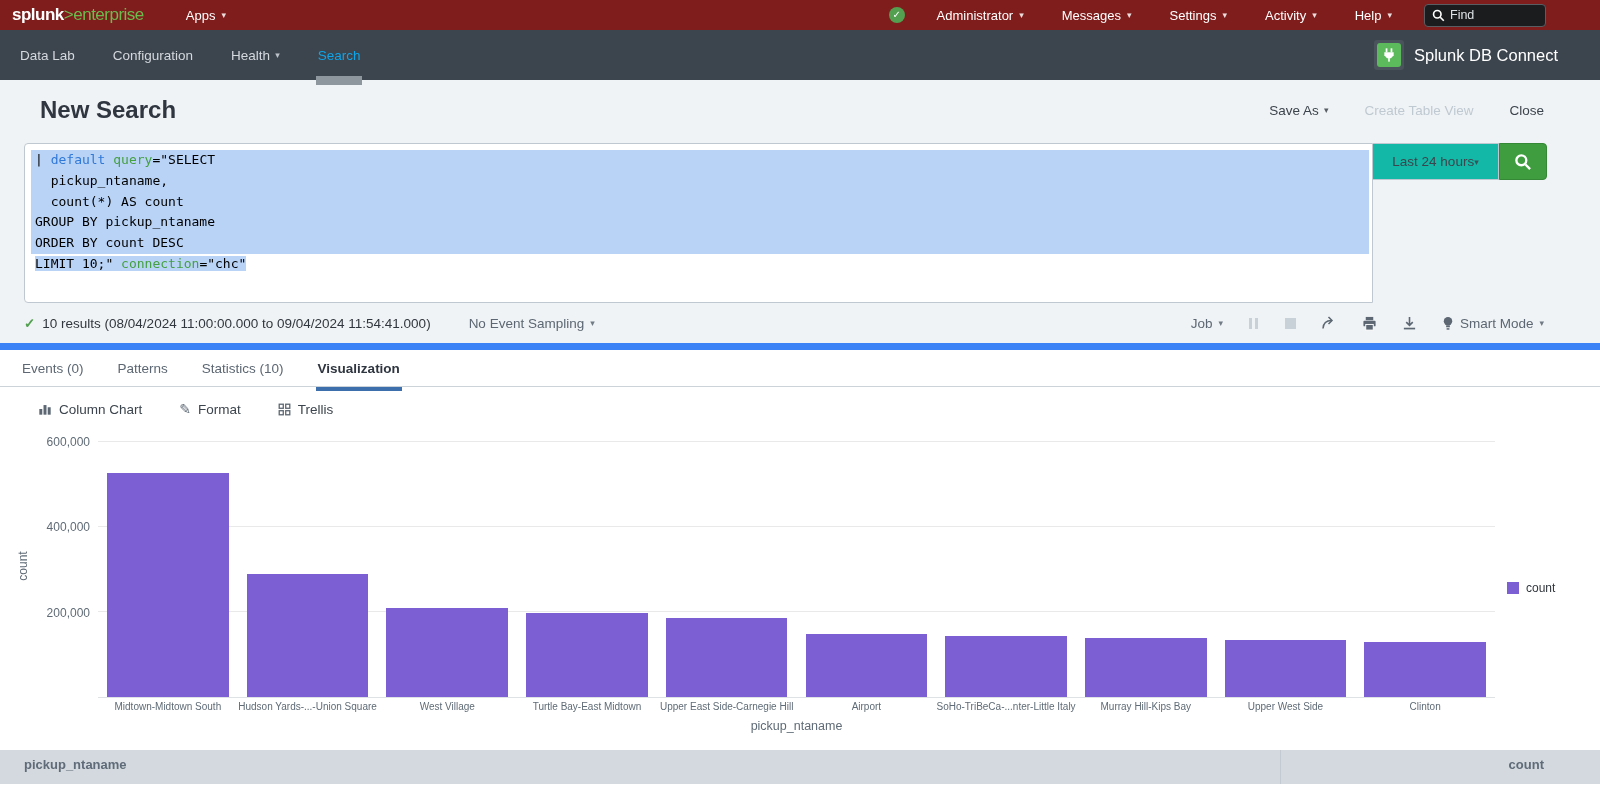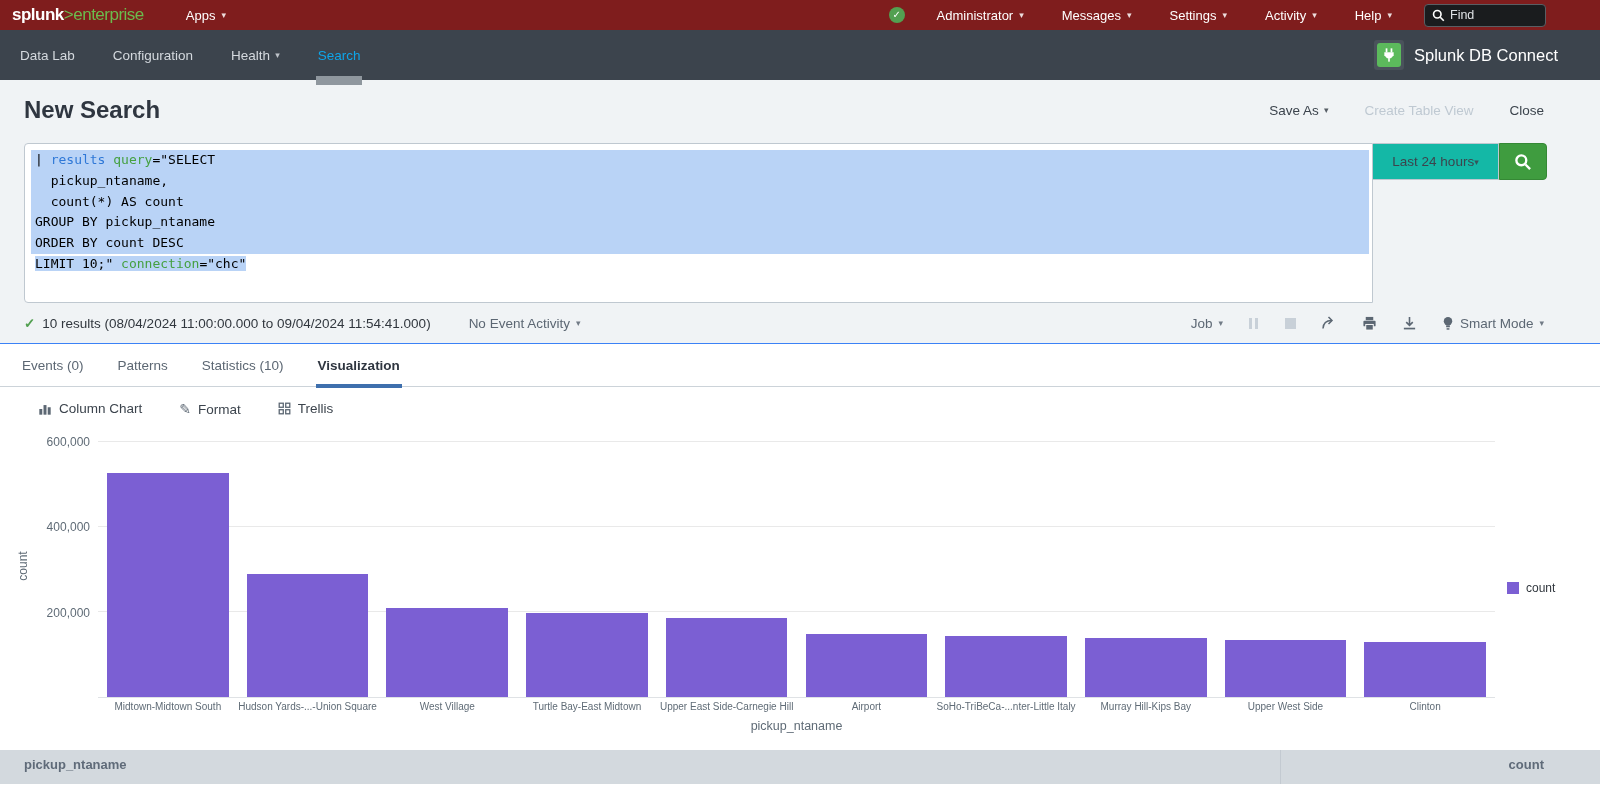--- a/index.html
+++ b/index.html
@@ -34,21 +34,21 @@
     height:9px; background:#8f979e; }
   .appid { margin-left:auto; display:flex; align-items:center; gap:10px; cursor:pointer; }
   .appicon-plate { width:30px; height:30px; background:#4a525b; border-radius:3px;
     display:flex; align-items:center; justify-content:center; }
   .appicon { width:24px; height:24px; background:#5cba5c; border-radius:3px;
     display:flex; align-items:center; justify-content:center; }
   .appid .apptitle { color:#fff; font-size:16.5px; }
 
   
   .graybg { background:#f0f3f5; }
-  .pageheader { height:60px; display:flex; align-items:center; padding:0 56px 0 24px; }
+  .pageheader { height:60px; display:flex; align-items:center; padding:0 56px 0 24px;margin-left:16px; }
   .title { font-size:24px; font-weight:700; color:#2f3640; }
   .actions { margin-left:auto; display:flex; align-items:center; gap:36px; font-size:13.5px; color:#3c444d; }
   .action { cursor:pointer; display:flex; align-items:center; gap:5px; }
   .action.disabled { color:#bfc9d2; cursor:default; }
 
   
   .searchrow { display:flex; align-items:flex-start; padding:3px 53px 0 24px; }
   .querybox { flex:1; background:#fff; border:1px solid #bfc8d0; border-radius:4px 0 0 4px;
     font-family:"DejaVu Sans Mono","Liberation Mono",monospace; font-size:13px;
     line-height:20.8px; color:#000; padding:6px 0 8px 0; min-height:160px; }
@@ -68,30 +68,30 @@
     font-size:13.5px; color:#31373e; }
   .check { color:#53a051; font-weight:700; margin-right:7px; }
   .dropdown { display:flex; align-items:center; gap:6px; color:#5c6773; cursor:pointer; white-space:nowrap; }
   .sampling { margin-left:38px; }
   .jobctrls { margin-left:auto; display:flex; align-items:center; gap:25px; }
   .icnbtn { display:flex; align-items:center; cursor:pointer; }
   .pauseicn span { display:inline-block; width:3px; height:11px; background:#c8d0d8; margin:0 1.5px; }
   .stopicn { width:11px; height:11px; background:#c8d0d8; }
 
   
-  .tabsrow { background:#fff; border-top:1px solid #3b82f6; border-bottom:1px solid #ccd3d9;
+  .tabsrow { background:#fff; border-top:7px solid #3b82f6; border-bottom:1px solid #ccd3d9;
     height:44px; display:flex; align-items:center; padding:0 20px; font-size:13.5px; }
   .tab { color:#5c6773; margin-right:30px; cursor:pointer; position:relative; height:44px;
     display:flex; align-items:center; padding:0 2px; white-space:nowrap; }
   .tab.active { color:#2f3640; font-weight:700; }
   .tab.active::after { content:""; position:absolute; left:0; right:0; bottom:-1px;
     height:4px; background:#3e6fad; }
 
   
-  .viztoolbar { padding:14px 0 0 38px; display:flex; align-items:flex-start; gap:37px;
+  .viztoolbar { padding:14px 0 0 38px; display:flex; align-items:center; gap:37px;
     font-size:13.5px; color:#3c444d; }
   .vtool { display:flex; align-items:center; gap:7px; cursor:pointer; }
   .pencil { font-size:14px; color:#5c6773; }
 
   
   .chartwrap { display:flex; margin:16px 0 0 10px; }
   .ylab { width:26px; display:flex; align-items:center; justify-content:center; }
   .ylab span { transform:rotate(-90deg); font-size:12px; color:#5f6b76; white-space:nowrap; }
   .ytickcol { width:62px; position:relative; height:265px; }
   .ytick { position:absolute; right:8px; transform:translateY(50%); font-size:12px; color:#5f6b76; }
@@ -198,21 +198,21 @@
           <span>Save As</span>
           <span class="caret">▾</span>
         </div>
       <div class="action disabled">Create Table View</div>
       <div class="action">Close</div>
     </div>
   </div>
 
   <div class="searchrow">
     <div class="querybox">
-      <div class="qline sel"><span>| </span><span class="tok-b">results</span><span> </span><span class="tok-g">query</span><span>="SELECT</span></div>
+      <div class="qline sel"><span>| </span><span class="tok-b">default</span><span> </span><span class="tok-g">query</span><span>="SELECT</span></div>
       <div class="qline sel"><span>  pickup_ntaname,</span></div>
       <div class="qline sel"><span>  count(*) AS count</span></div>
       <div class="qline sel"><span>GROUP BY pickup_ntaname</span></div>
       <div class="qline sel"><span>ORDER BY count DESC</span></div>
       <div class="qline"><span class="partsel"><span>LIMIT 10;" </span><span class="tok-g">connection</span><span>="chc"</span></span></div>
     </div>
     <div class="timebtn">
         <span>Last 24 hours</span>
         <span class="caret">▾</span>
       </div>
@@ -223,21 +223,21 @@
             <line x1="10.2" y1="10.2" x2="14.3" y2="14.3" stroke="#fff" stroke-width="2.1"></line>
           </svg>
         </span>
     </div>
   </div>
 
   <div class="resultsrow">
     <span class="check">✓</span>
     <span>10 results (08/04/2024 11:00:00.000 to 09/04/2024 11:54:41.000)</span>
     <div class="dropdown sampling">
-        <span>No Event Activity</span>
+        <span>No Event Sampling</span>
         <span class="caret">▾</span>
       </div>
     <div class="jobctrls">
       <div class="dropdown">
           <span>Job</span>
           <span class="caret">▾</span>
         </div>
       <div class="icnbtn pauseicn">
           <span></span>
           <span></span>

